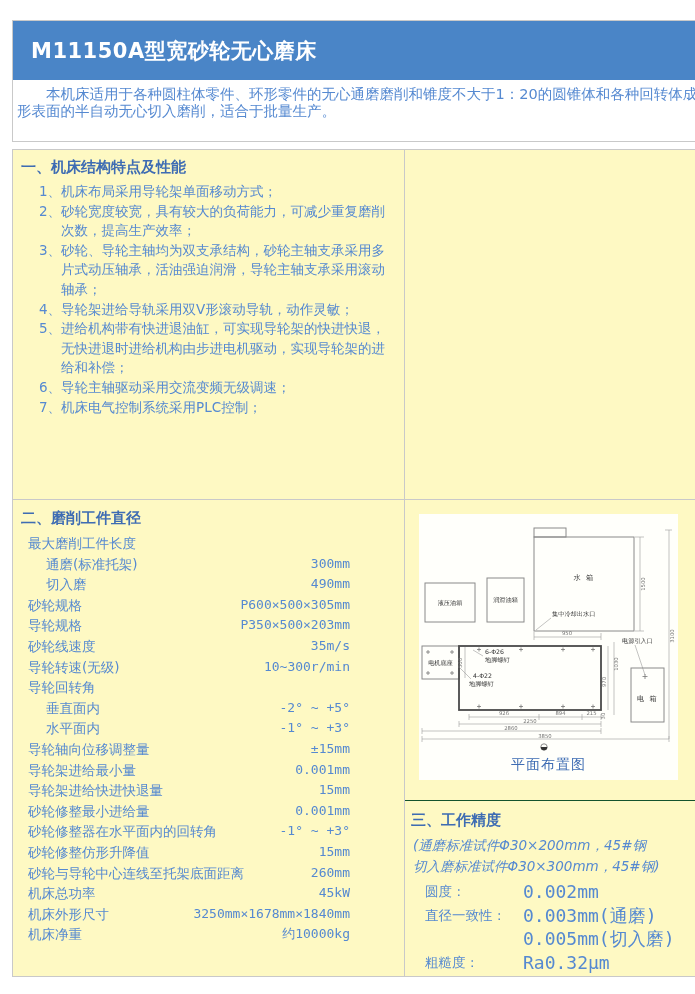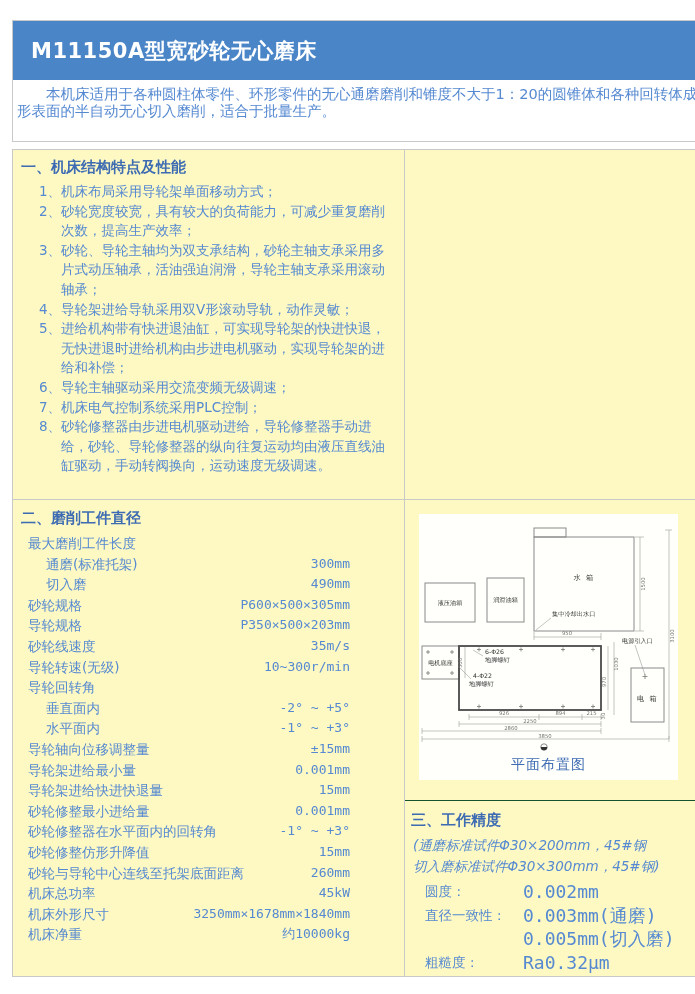--- a/index.html
+++ b/index.html
@@ -86,21 +86,20 @@
             <div class="feat-item">3、砂轮、导轮主轴均为双支承结构，砂轮主轴支承采用多片式动压轴承，活油强迫润滑，导轮主轴支承采用滚动轴承；</div>
 
             <div class="feat-item">4、导轮架进给导轨采用双V形滚动导轨，动作灵敏；</div>
 
             <div class="feat-item">5、进给机构带有快进退油缸，可实现导轮架的快进快退，无快进退时进给机构由步进电机驱动，实现导轮架的进给和补偿；</div>
 
             <div class="feat-item">6、导轮主轴驱动采用交流变频无级调速；</div>
 
             <div class="feat-item">7、机床电气控制系统采用PLC控制；</div>
 
-            <div class="feat-item">8、砂轮修整器由步进电机驱动进给，导轮修整器手动进给，砂轮、导轮修整器的纵向往复运动均由液压直线油缸驱动，手动转阀换向，运动速度无级调速。</div>
           </div>
       </div>
       <div class="cell cell-specs">
         <div class="sec-heading">二、磨削工件直径</div>
         <div class="spec-rows">
 
 
             <div class="spec-row">
               <span class="spec-label">最大磨削工件长度</span>
               <span class="spec-value"></span>

